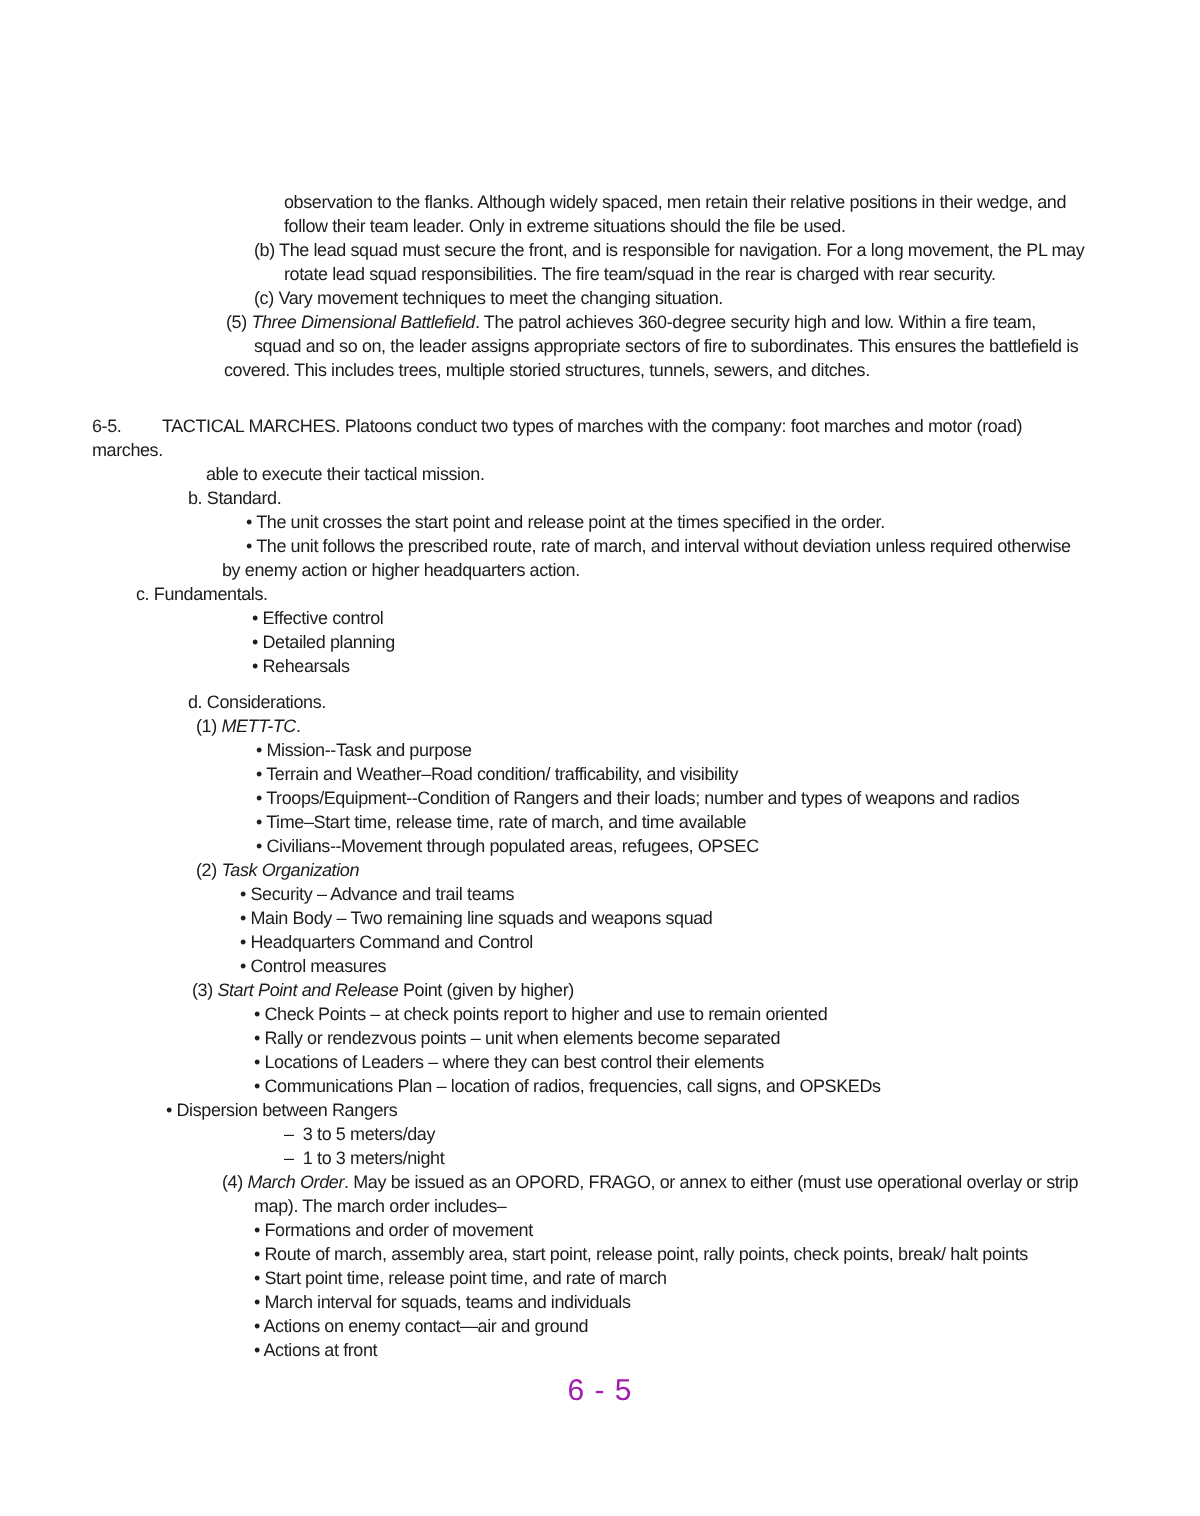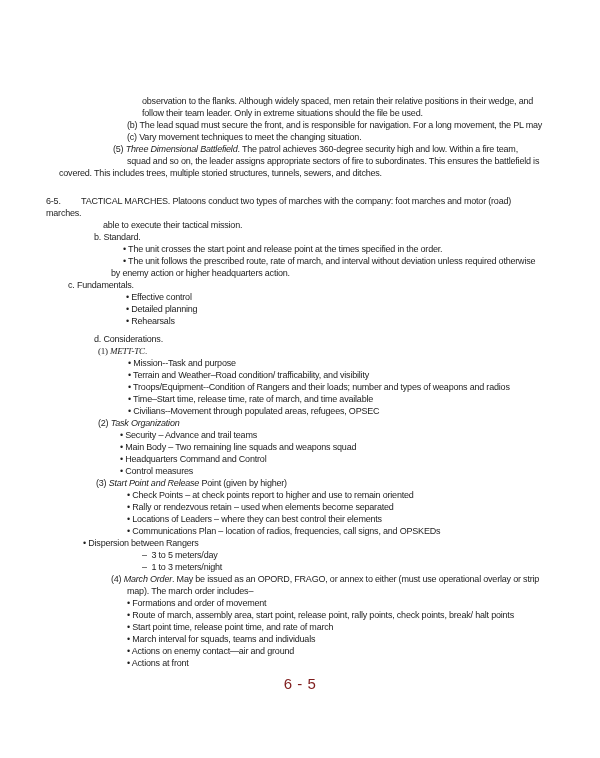--- a/index.html
+++ b/index.html
@@ -26,61 +26,62 @@
     font-size: 9px;
     letter-spacing: -0.2px;
   }
   .italic { font-style: italic; }
   .tab { display: inline-block; }
   .page-number {
     margin-top: 6px;
     text-align: center;
     font-size: 15px;
     letter-spacing: 0.5px;
-    color: #7f1d1d;
+    color: #a21caf;
   }
 </style>
 </head>
 <body>
 
 <div class="page">
   <div class="doc-lines">
       <div class="line" style="padding-left: 142px;"><span>observation to the flanks. Although widely spaced, men retain their relative positions in their wedge, and</span></div>
       <div class="line" style="padding-left: 142px;"><span>follow their team leader. Only in extreme situations should the file be used.</span></div>
       <div class="line" style="padding-left: 127px;"><span>(b) The lead squad must secure the front, and is responsible for navigation. For a long movement, the PL may</span></div>
+      <div class="line" style="padding-left: 142px;"><span>rotate lead squad responsibilities. The fire team/squad in the rear is charged with rear security.</span></div>
       <div class="line" style="padding-left: 127px;"><span>(c) Vary movement techniques to meet the changing situation.</span></div>
       <div class="line" style="padding-left: 113px;"><span>(5) </span><span class="italic">Three Dimensional Battlefield</span><span>. The patrol achieves 360-degree security high and low. Within a fire team,</span></div>
       <div class="line" style="padding-left: 127px;"><span>squad and so on, the leader assigns appropriate sectors of fire to subordinates. This ensures the battlefield is</span></div>
-      <div class="line" style="padding-left: 59px;"><span>covered. This includes trees, multiple storied structures, tunnels, sewers, and ditches.</span></div>
+      <div class="line" style="padding-left: 112px;"><span>covered. This includes trees, multiple storied structures, tunnels, sewers, and ditches.</span></div>
       <div class="line" style="padding-left: 46px; margin-top: 16px;"><span class="tab" style="width: 35px;">6-5.</span><span>TACTICAL MARCHES. Platoons conduct two types of marches with the company: foot marches and motor (road)</span></div>
       <div class="line" style="padding-left: 46px;"><span>marches.</span></div>
       <div class="line" style="padding-left: 103px;"><span>able to execute their tactical mission.</span></div>
       <div class="line" style="padding-left: 94px;"><span>b. Standard.</span></div>
       <div class="line" style="padding-left: 123px;"><span>• The unit crosses the start point and release point at the times specified in the order.</span></div>
       <div class="line" style="padding-left: 123px;"><span>• The unit follows the prescribed route, rate of march, and interval without deviation unless required otherwise</span></div>
       <div class="line" style="padding-left: 111px;"><span>by enemy action or higher headquarters action.</span></div>
       <div class="line" style="padding-left: 68px;"><span>c. Fundamentals.</span></div>
       <div class="line" style="padding-left: 126px;"><span>• Effective control</span></div>
       <div class="line" style="padding-left: 126px;"><span>• Detailed planning</span></div>
       <div class="line" style="padding-left: 126px;"><span>• Rehearsals</span></div>
       <div class="line" style="padding-left: 94px; margin-top: 6px;"><span>d. Considerations.</span></div>
-      <div class="line" style="padding-left: 98px; font-family: Liberation Serif, serif;"><span>(1) </span><span class="italic">METT-TC</span><span>.</span></div>
+      <div class="line" style="padding-left: 98px;"><span>(1) </span><span class="italic">METT-TC</span><span>.</span></div>
       <div class="line" style="padding-left: 128px;"><span>• Mission--Task and purpose</span></div>
       <div class="line" style="padding-left: 128px;"><span>• Terrain and Weather–Road condition/ trafficability, and visibility</span></div>
       <div class="line" style="padding-left: 128px;"><span>• Troops/Equipment--Condition of Rangers and their loads; number and types of weapons and radios</span></div>
       <div class="line" style="padding-left: 128px;"><span>• Time–Start time, release time, rate of march, and time available</span></div>
       <div class="line" style="padding-left: 128px;"><span>• Civilians--Movement through populated areas, refugees, OPSEC</span></div>
       <div class="line" style="padding-left: 98px;"><span>(2) </span><span class="italic">Task Organization</span></div>
       <div class="line" style="padding-left: 120px;"><span>• Security – Advance and trail teams</span></div>
       <div class="line" style="padding-left: 120px;"><span>• Main Body – Two remaining line squads and weapons squad</span></div>
       <div class="line" style="padding-left: 120px;"><span>• Headquarters Command and Control</span></div>
       <div class="line" style="padding-left: 120px;"><span>• Control measures</span></div>
       <div class="line" style="padding-left: 96px;"><span>(3) </span><span class="italic">Start Point and Release</span><span> Point (given by higher)</span></div>
       <div class="line" style="padding-left: 127px;"><span>• Check Points – at check points report to higher and use to remain oriented</span></div>
-      <div class="line" style="padding-left: 127px;"><span>• Rally or rendezvous retain – used when elements become separated</span></div>
+      <div class="line" style="padding-left: 127px;"><span>• Rally or rendezvous points – unit when elements become separated</span></div>
       <div class="line" style="padding-left: 127px;"><span>• Locations of Leaders – where they can best control their elements</span></div>
       <div class="line" style="padding-left: 127px;"><span>• Communications Plan – location of radios, frequencies, call signs, and OPSKEDs</span></div>
       <div class="line" style="padding-left: 83px;"><span>• Dispersion between Rangers</span></div>
       <div class="line" style="padding-left: 142px;"><span>–  3 to 5 meters/day</span></div>
       <div class="line" style="padding-left: 142px;"><span>–  1 to 3 meters/night</span></div>
       <div class="line" style="padding-left: 111px;"><span>(4) </span><span class="italic">March Order</span><span>. May be issued as an OPORD, FRAGO, or annex to either (must use operational overlay or strip</span></div>
       <div class="line" style="padding-left: 127px;"><span>map). The march order includes–</span></div>
       <div class="line" style="padding-left: 127px;"><span>• Formations and order of movement</span></div>
       <div class="line" style="padding-left: 127px;"><span>• Route of march, assembly area, start point, release point, rally points, check points, break/ halt points</span></div>
       <div class="line" style="padding-left: 127px;"><span>• Start point time, release point time, and rate of march</span></div>

